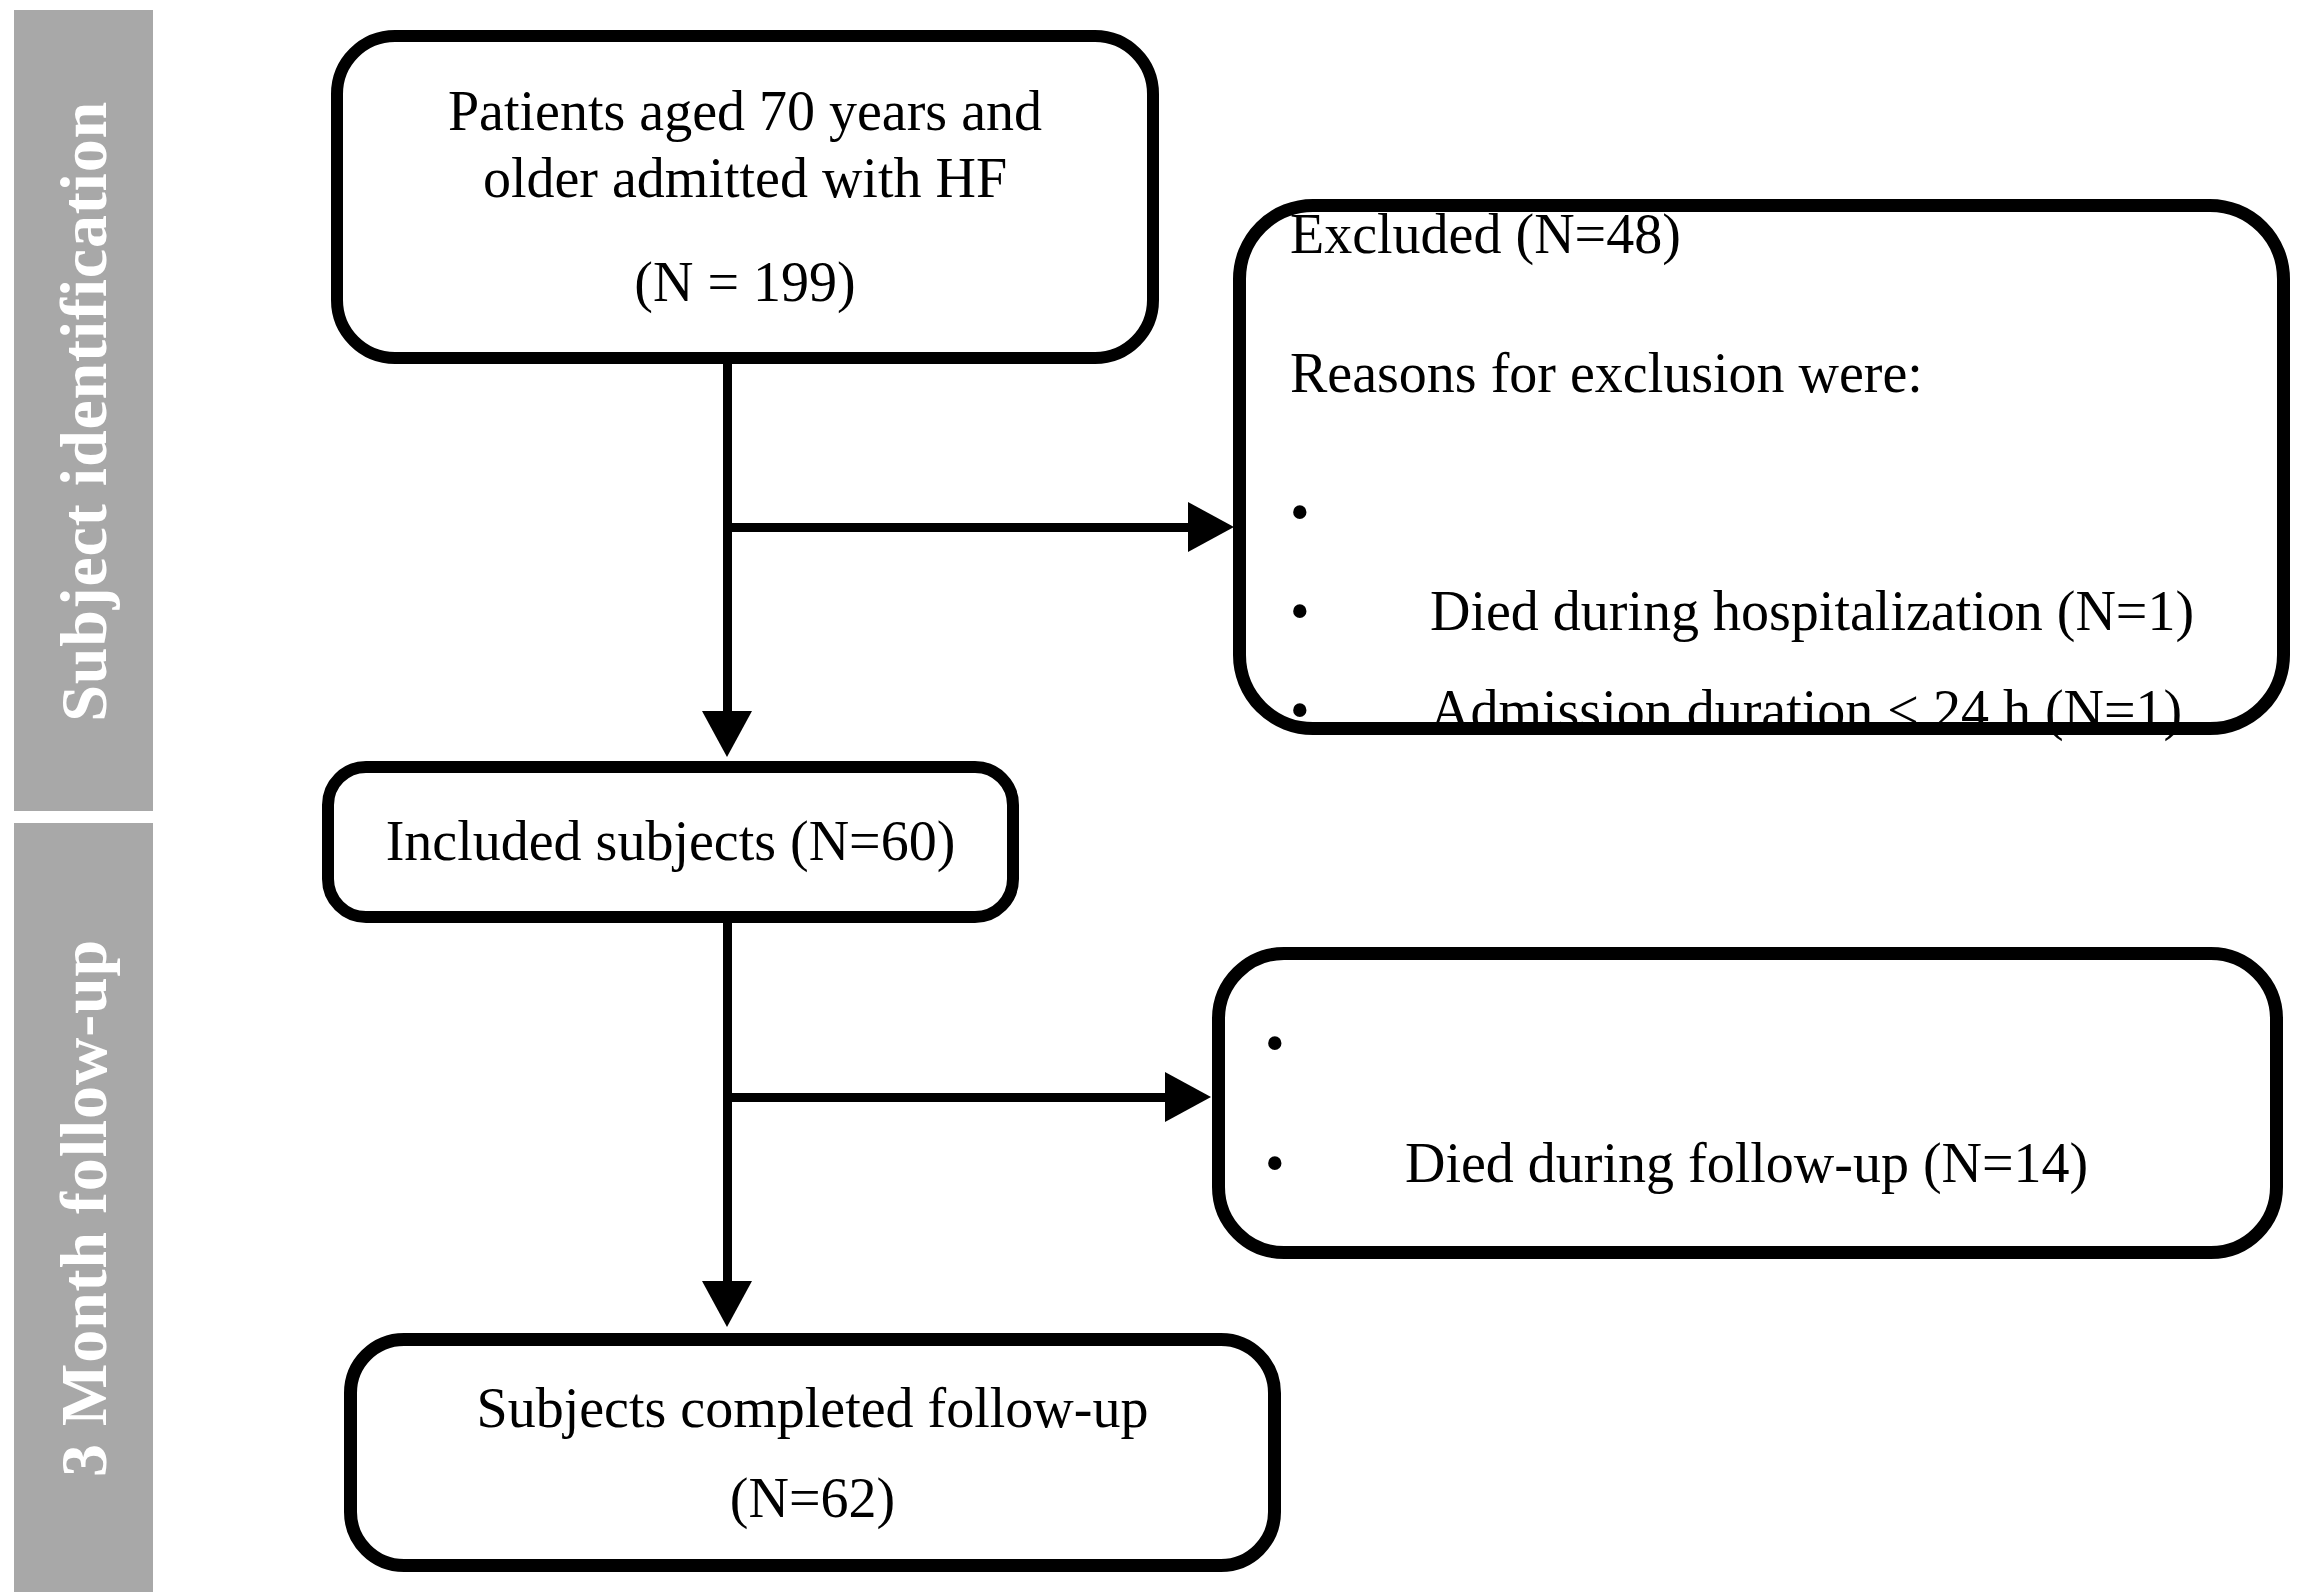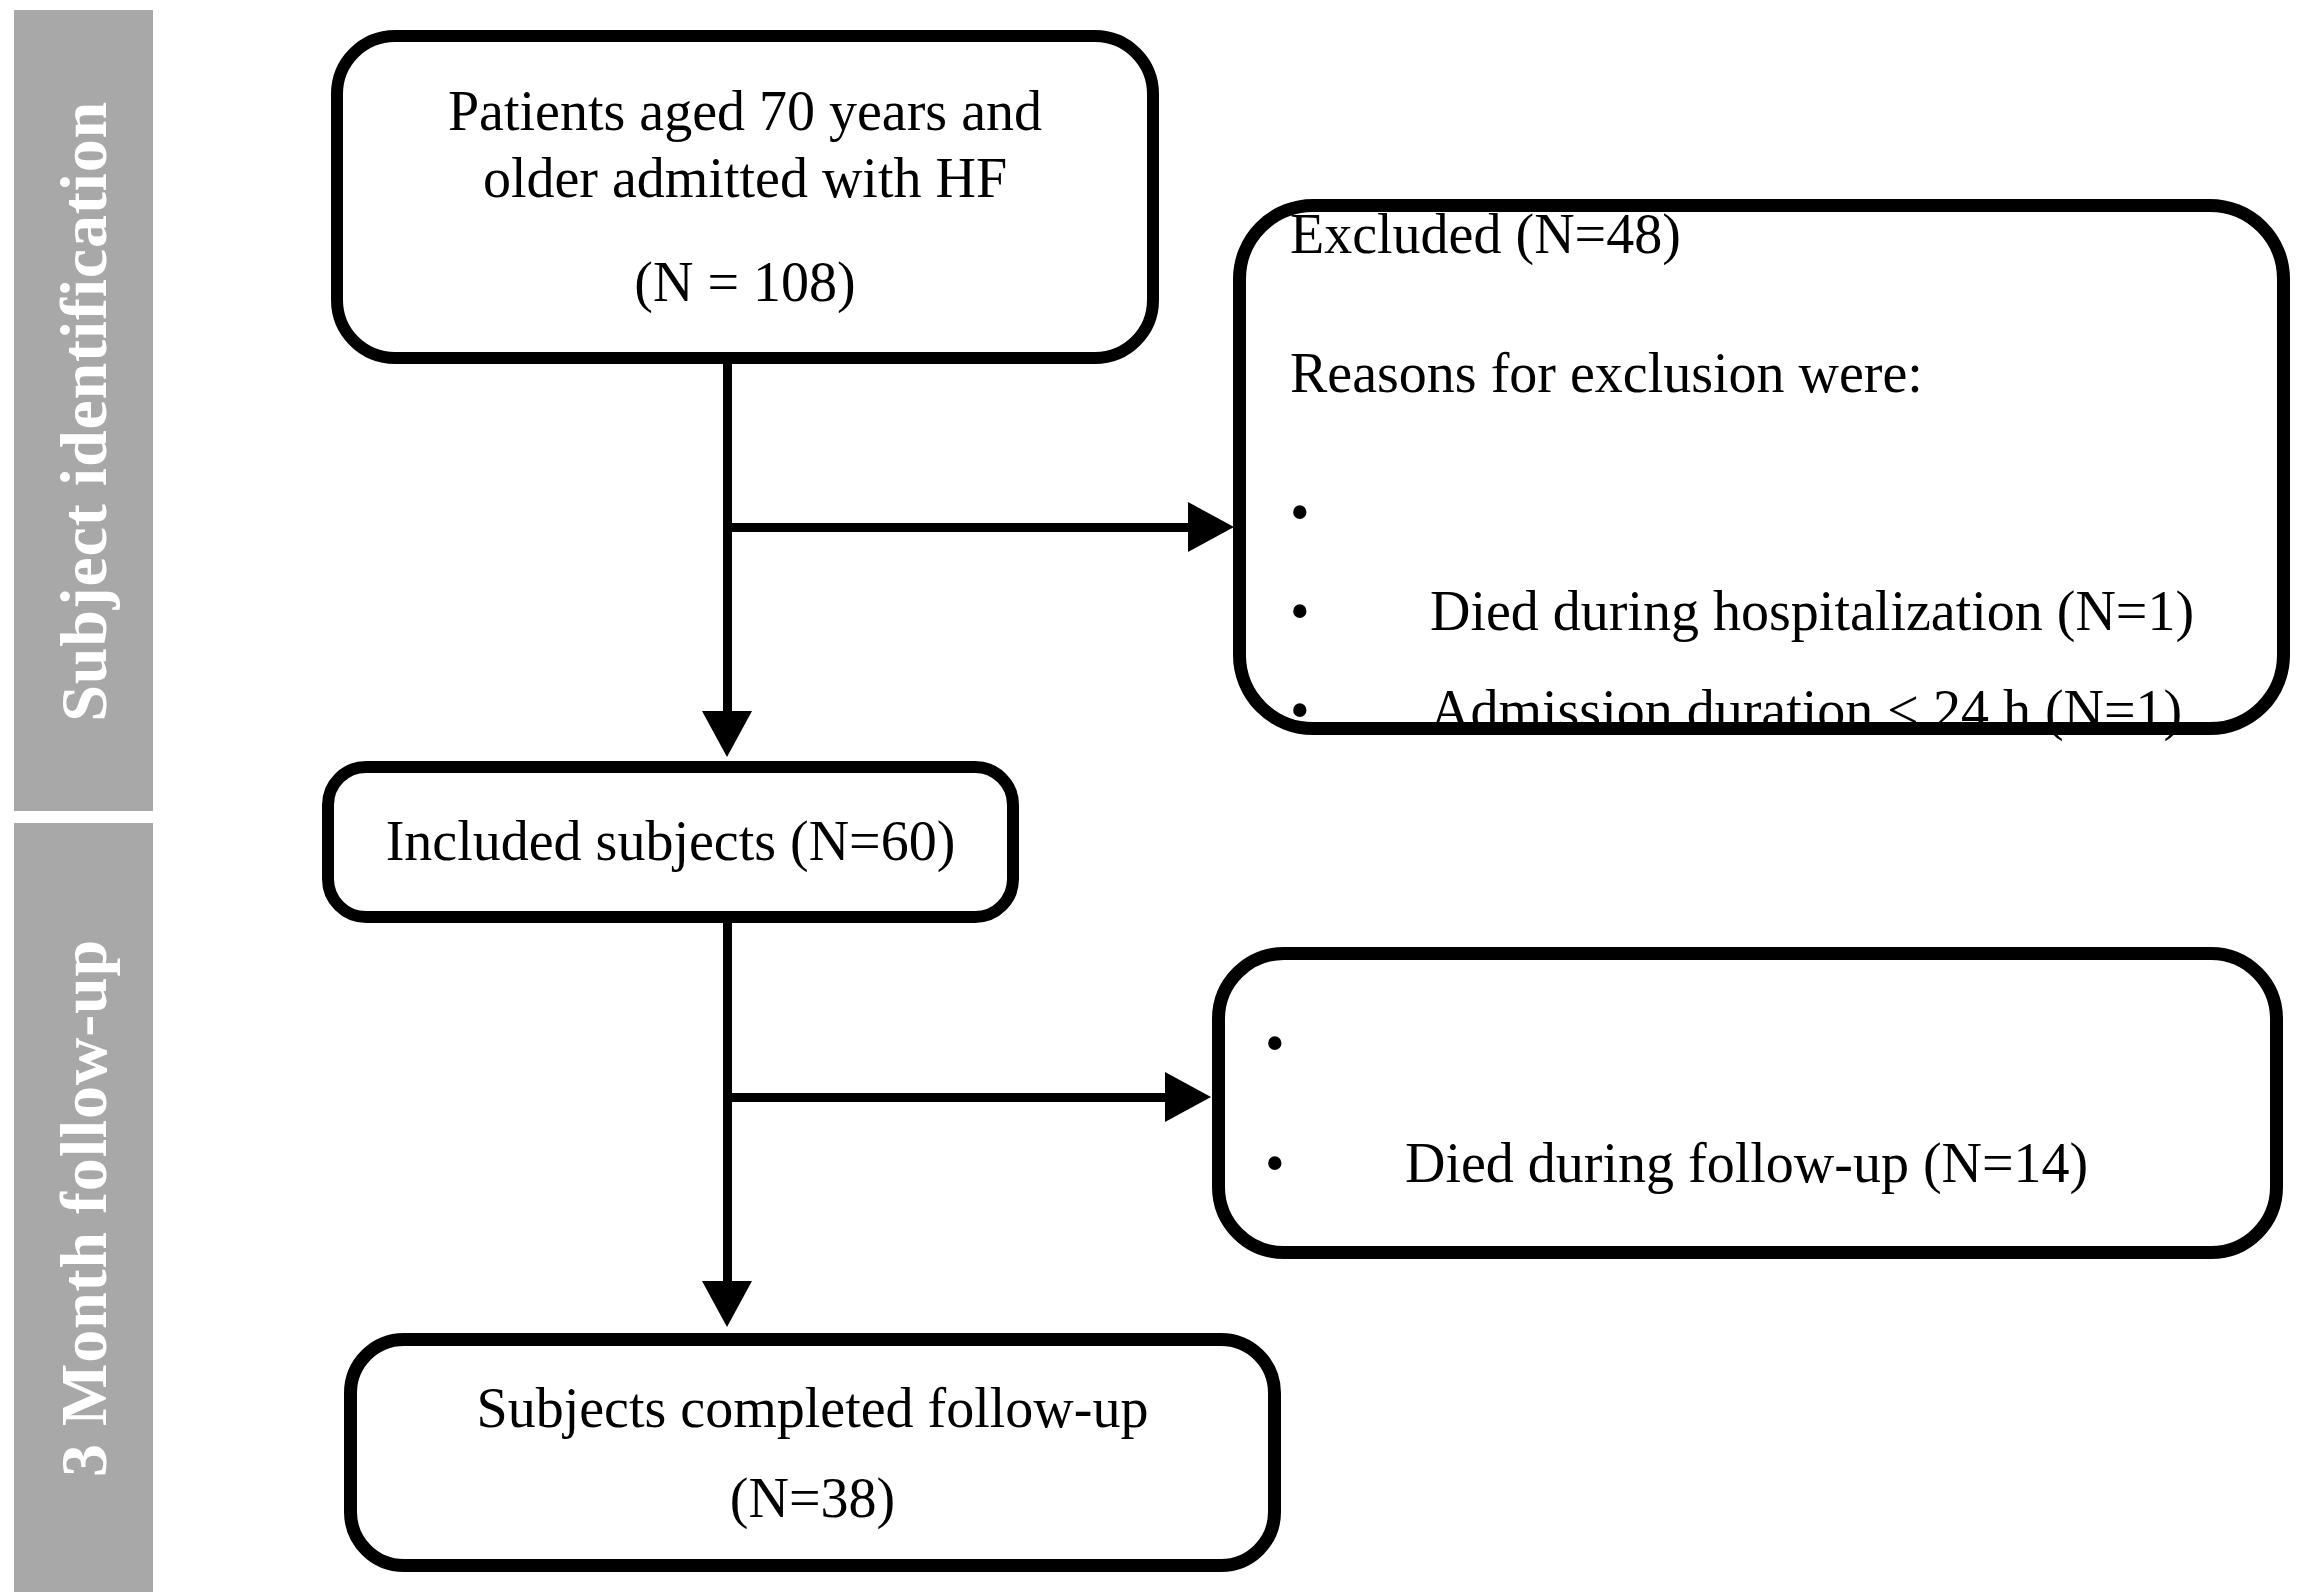--- a/index.html
+++ b/index.html
@@ -63,21 +63,21 @@
   <div class="phase-bar" id="bar-identification">
     <span class="vtext">Subject identification</span>
   </div>
   <div class="phase-bar" id="bar-followup">
     <span class="vtext">3 Month follow-up</span>
   </div>
 
   <div class="box" id="box-population">
     <div class="line">Patients aged 70 years and</div>
     <div class="line">older admitted  with HF</div>
-    <div class="line nline">(N = 108)</div>
+    <div class="line nline">(N = 199)</div>
   </div>
 
   <div class="box" id="box-excluded">
     <div class="line">Excluded (N=48)</div>
     <div class="line">Reasons for exclusion were:</div>
     <ul class="blist">
       <li>
         <span class="bullet">•</span>
       </li>
       <li>
@@ -102,21 +102,21 @@
       </li>
       <li>
         <span class="bullet">•</span>
         <span class="btext">Died during follow-up (N=14)</span>
       </li>
     </ul>
   </div>
 
   <div class="box" id="box-completed">
     <div class="line">Subjects completed follow-up</div>
-    <div class="line">(N=38)</div>
+    <div class="line">(N=62)</div>
   </div>
 
   <div class="connector" id="conn-v1"></div>
   <div class="ah ah-down" id="ah-v1"></div>
 
   <div class="connector" id="conn-h1"></div>
   <div class="ah ah-right" id="ah-h1"></div>
 
   <div class="connector" id="conn-v2"></div>
   <div class="ah ah-down" id="ah-v2"></div>

